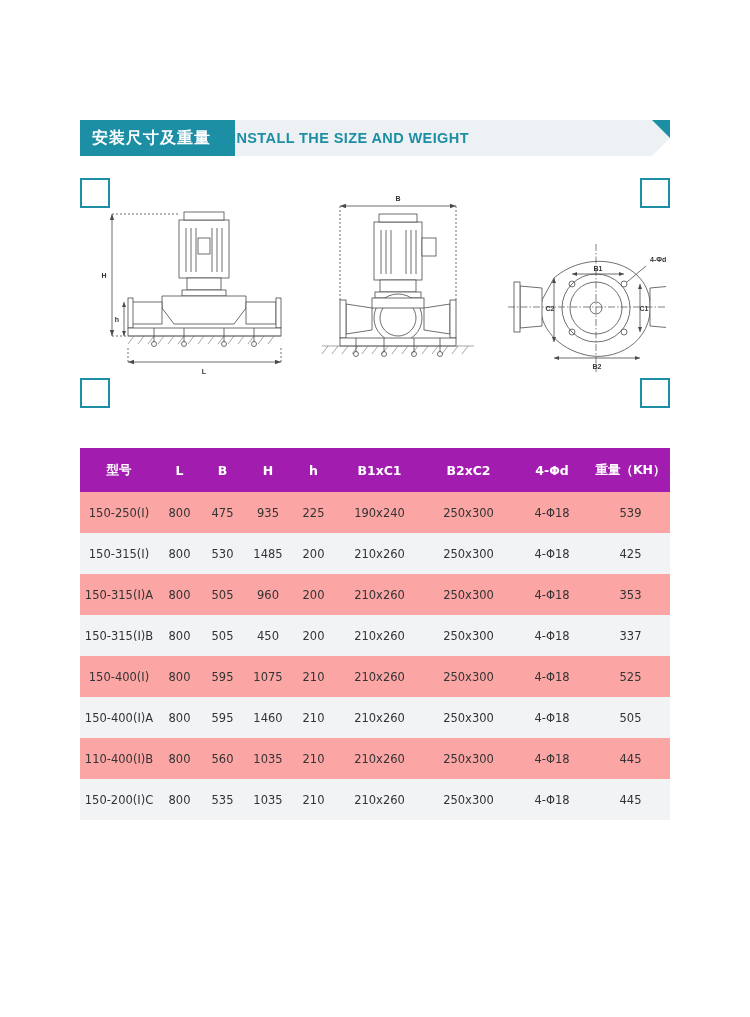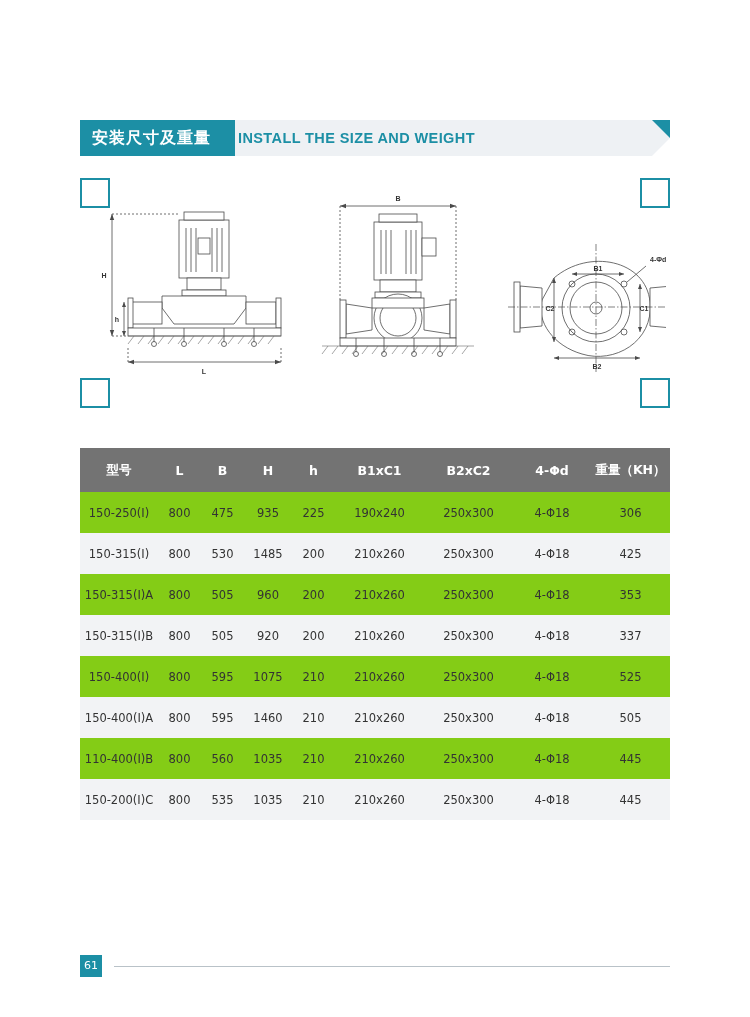--- a/index.html
+++ b/index.html
@@ -55,21 +55,20 @@
   .header-en {
     position: absolute;
     left: 152px;
     top: 0;
     height: 36px;
     line-height: 36px;
     color: #1c8fa5;
     font-size: 14.5px;
     font-weight: bold;
     letter-spacing: 0.4px;
-    margin-left: 6px;
   }
   .header-corner {
     position: absolute;
     right: 0;
     top: 0;
     width: 0;
     height: 0;
     border-top: 18px solid #1c8fa5;
     border-left: 18px solid transparent;
   }
@@ -114,39 +113,39 @@
     left: 80px;
     top: 448px;
     width: 590px;
   }
   table.spec {
     border-collapse: collapse;
     width: 590px;
     table-layout: fixed;
   }
   table.spec thead th {
-    background: #737373;
+    background: #a21caf;
     color: #ffffff;
     font-size: 12.5px;
     font-weight: bold;
     height: 42px;
     text-align: center;
     font-family: "DejaVu Sans", sans-serif;
     border: none;
   }
   table.spec tbody td {
     height: 39px;
     text-align: center;
     font-size: 11.5px;
     color: #333333;
     border: none;
     font-family: "DejaVu Sans", sans-serif;
   }
   table.spec tbody tr.odd td {
-    background: #84cc16;
+    background: #fca5a5;
   }
   table.spec tbody tr.even td {
     background: #f2f3f5;
   }
 
   
   .footer {
     position: absolute;
     left: 80px;
     top: 955px;
@@ -421,21 +420,21 @@
       <tbody>
         <tr class="odd">
           <td>150-250(I)</td>
           <td>800</td>
           <td>475</td>
           <td>935</td>
           <td>225</td>
           <td>190x240</td>
           <td>250x300</td>
           <td>4-Φ18</td>
-          <td>306</td>
+          <td>539</td>
         </tr>
         <tr class="even">
           <td>150-315(I)</td>
           <td>800</td>
           <td>530</td>
           <td>1485</td>
           <td>200</td>
           <td>210x260</td>
           <td>250x300</td>
           <td>4-Φ18</td>
@@ -449,21 +448,21 @@
           <td>200</td>
           <td>210x260</td>
           <td>250x300</td>
           <td>4-Φ18</td>
           <td>353</td>
         </tr>
         <tr class="even">
           <td>150-315(I)B</td>
           <td>800</td>
           <td>505</td>
-          <td>920</td>
+          <td>450</td>
           <td>200</td>
           <td>210x260</td>
           <td>250x300</td>
           <td>4-Φ18</td>
           <td>337</td>
         </tr>
         <tr class="odd">
           <td>150-400(I)</td>
           <td>800</td>
           <td>595</td>
@@ -504,18 +503,14 @@
           <td>210</td>
           <td>210x260</td>
           <td>250x300</td>
           <td>4-Φ18</td>
           <td>445</td>
         </tr>
       </tbody>
     </table>
   </div>
 
-  <div class="footer">
-    <div class="page-num">61</div>
-    <div class="footer-rule"></div>
-  </div>
 
 </div>
 
 </body></html>

